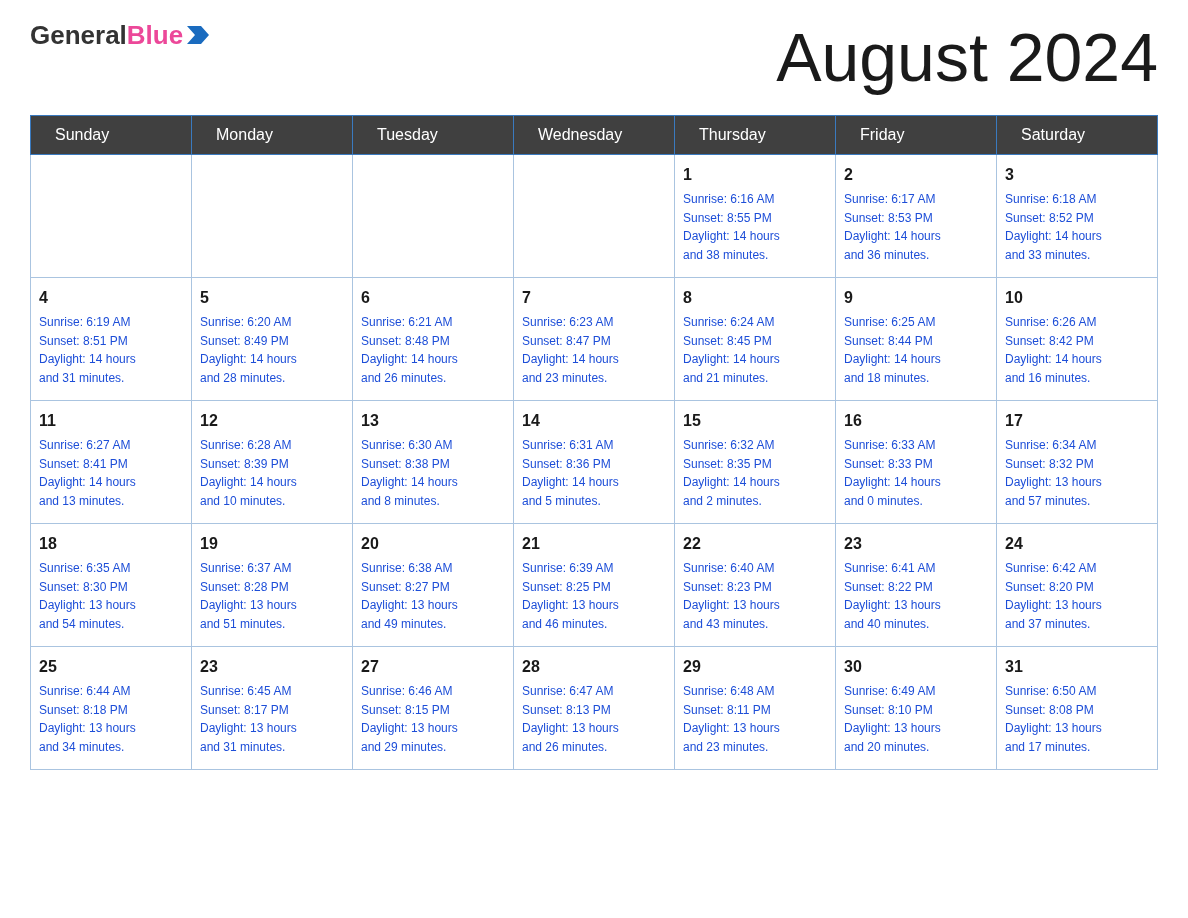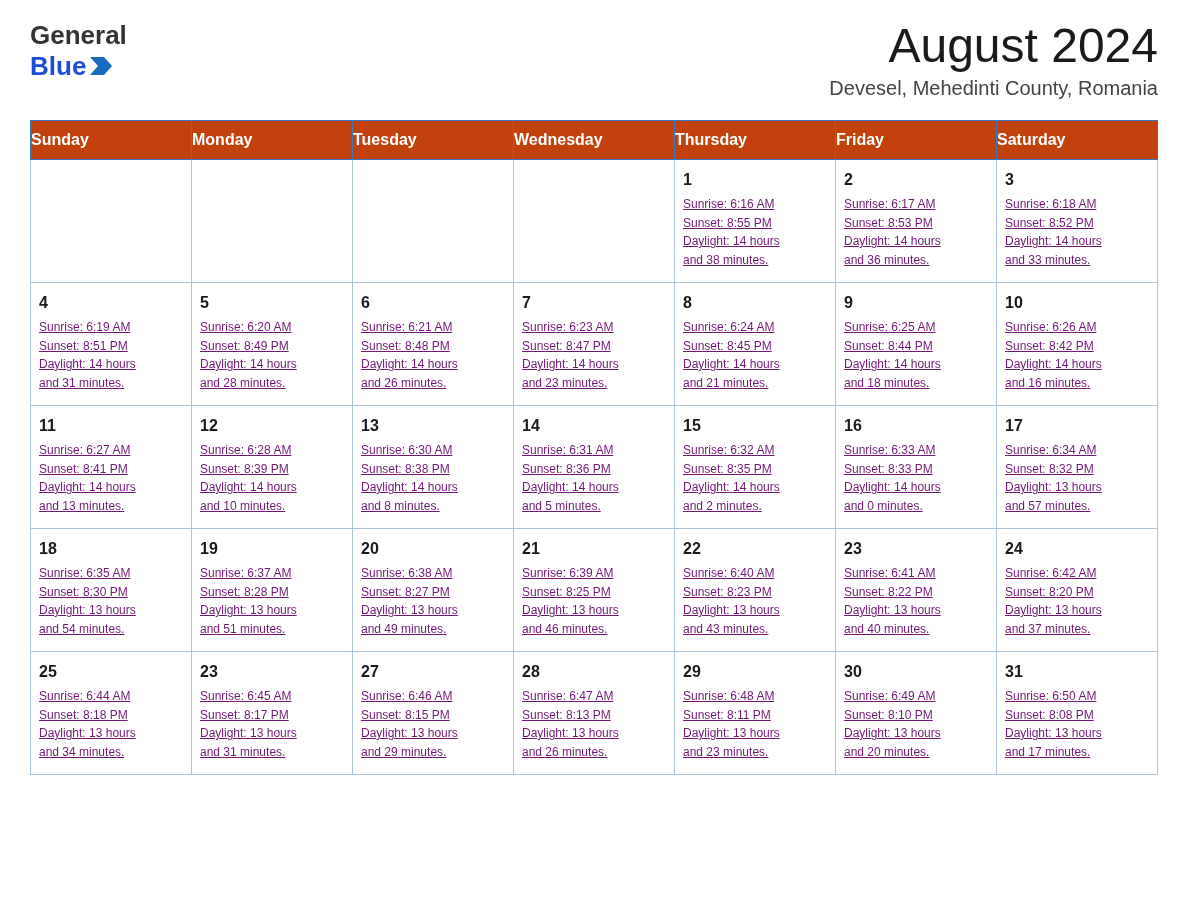--- a/index.html
+++ b/index.html
@@ -13,41 +13,41 @@
     .header {
       display: flex;
       justify-content: space-between;
       align-items: flex-start;
       margin-bottom: 20px;
     }
     .title-section {
       text-align: right;
     }
     .month-title {
-      font-size: 48px;
+      font-size: 68px;
       font-weight: normal;
       color: #1a1a1a;
       line-height: 1.1;
     }
     .location {
       font-size: 20px;
       color: #444;
       margin-top: 4px;
     }
     .calendar {
       width: 100%;
       border-collapse: collapse;
       border: 1px solid #3a7abf;
     }
     .calendar th {
-      background-color: #c2410c;
+      background-color: #404040;
       color: #ffffff;
       font-size: 16px;
-      font-weight: bold;
-      padding: 10px 0;
+      font-weight: normal;
+      padding: 10px 24px;
       text-align: left;
       border: 1px solid #3a7abf;
     }
     .calendar td {
       vertical-align: top;
       padding: 8px 8px 12px 8px;
       border: 1px solid #aac4e0;
       width: 14.28%;
       font-size: 12.5px;
       color: #222;
@@ -55,44 +55,43 @@
     }
     .day-number {
       font-size: 16px;
       font-weight: bold;
       color: #1a1a1a;
       display: block;
       margin-bottom: 3px;
     }
     .day-info {
       font-size: 12px;
-      color: #701a75;
+      color: #1d4ed8;
       line-height: 1.55;
-      text-decoration: underline;
     }
     .empty-cell {
       background: #fff;
     }
     .logo-container {
       display: flex;
       align-items: center;
     }
     .logo-lines {
       display: flex;
-      flex-direction: column;
+      flex-direction: row;
     }
     .logo-general {
       font-size: 26px;
       font-weight: bold;
       color: #333;
     }
     .logo-blue-text {
       font-size: 26px;
       font-weight: bold;
-      color: #1d4ed8;
+      color: #ec4899;
       display: flex;
       align-items: center;
     }
   </style>
 </head>
 <body>
 
 <div class="header">
   <div class="logo-container">
     <div class="logo-lines">
@@ -102,21 +101,20 @@
         <span style="display:inline-block;margin-left:4px;vertical-align:middle;">
           <svg width="22" height="18" viewBox="0 0 22 18">
             <polygon points="0,0 14,0 22,9 14,18 0,18 8,9" fill="#1a6bbf"></polygon>
           </svg>
         </span>
       </span>
     </div>
   </div>
   <div class="title-section">
     <div class="month-title">August 2024</div>
-    <div class="location">Devesel, Mehedinti County, Romania</div>
   </div>
 </div>
 
 <table class="calendar">
   <thead>
     <tr>
     <th>Sunday</th>
         <th>Monday</th>
         <th>Tuesday</th>
         <th>Wednesday</th>

